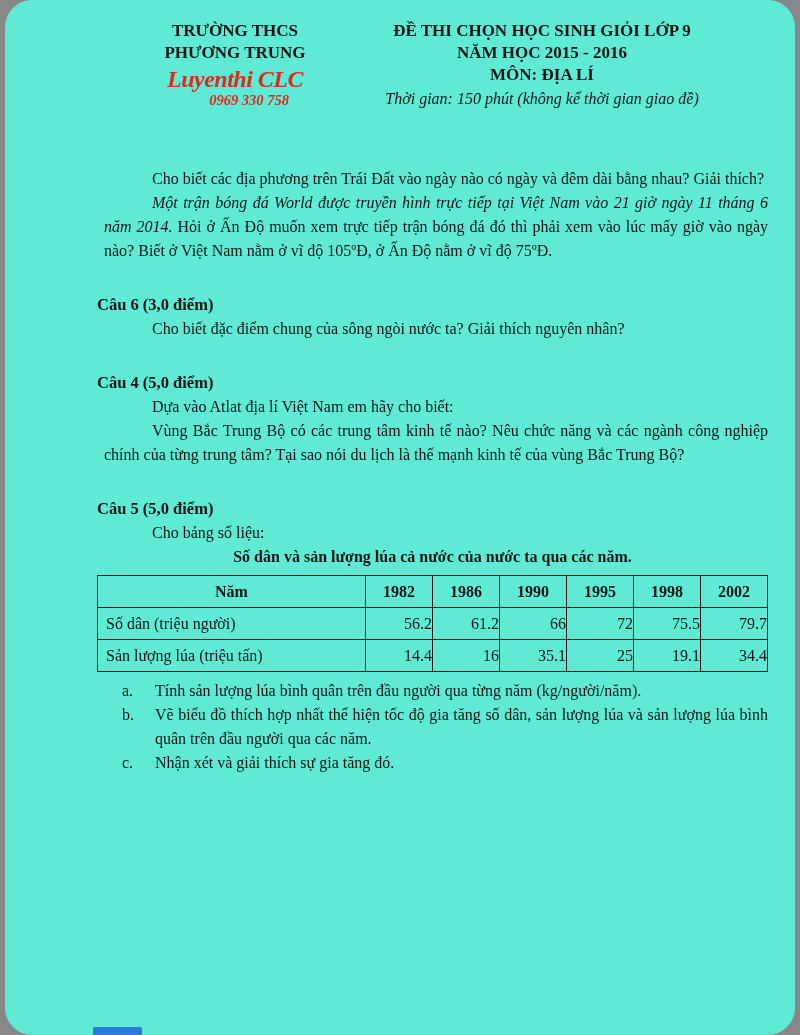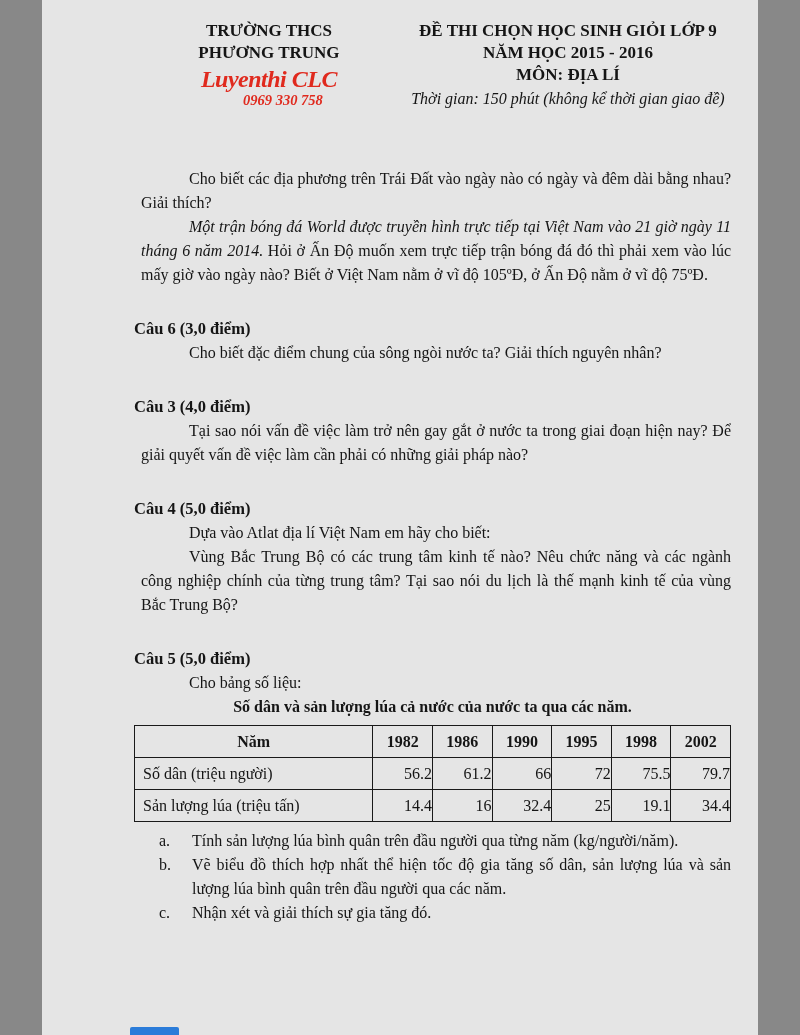--- a/index.html
+++ b/index.html
@@ -1,21 +1,22 @@
 <!DOCTYPE html>
 <html><head>
 <meta charset="utf-8">
 <style>
   * { margin:0; padding:0; box-sizing:border-box; }
   body { background:#888; }
   .page {
-    position:relative; width:716px; height:1035px; margin:0 auto;
-    background:#e5e5e5; color:#151515;
+    position:relative; width:790px; height:1035px; margin:0 auto;
+    background:#5eead4; color:#151515;
     font-family:"Liberation Serif","DejaVu Serif",serif;
     overflow:hidden;
+    border-radius:27px;
   }
   
   .header { display:flex; padding-top:20px; }
   .header-left { width:240px; margin-left:110px; text-align:center; }
   .school-line { font-weight:bold; font-size:17px; line-height:22px; }
   .logo-text {
     color:#e02a1e; font-weight:bold; font-style:italic;
     font-size:24px; line-height:26px; letter-spacing:-0.5px; margin-top:2px;
   }
   .logo-phone {
@@ -76,24 +77,20 @@
     <div class="q first">
       <div class="para">Cho biết các địa phương trên Trái Đất vào ngày nào có ngày và đêm dài bằng nhau? Giải thích?</div>
       <div class="para"><i>Một trận bóng đá World được truyền hình trực tiếp tại Việt Nam vào 21 giờ ngày 11 tháng 6 năm 2014.</i><span> Hỏi ở Ấn Độ muốn xem trực tiếp trận bóng đá đó thì phải xem vào lúc mấy giờ vào ngày nào? Biết ở Việt Nam nằm ở vĩ độ 105ºĐ, ở Ấn Độ nằm ở vĩ độ 75ºĐ.</span></div>
     </div>
 
     <div class="q">
       <div class="q-heading">Câu 6 (3,0 điểm)</div>
       <div class="para">Cho biết đặc điểm chung của sông ngòi nước ta? Giải thích nguyên nhân?</div>
     </div>
 
-    <div class="q">
-      <div class="q-heading">Câu 3 (4,0 điểm)</div>
-      <div class="para">Tại sao nói vấn đề việc làm trở nên gay gắt ở nước ta trong giai đoạn hiện nay? Để giải quyết vấn đề việc làm cần phải có những giải pháp nào?</div>
-    </div>
 
     <div class="q">
       <div class="q-heading">Câu 4 (5,0 điểm)</div>
       <div class="para">Dựa vào Atlat địa lí Việt Nam em hãy cho biết:</div>
       <div class="para">Vùng Bắc Trung Bộ có các trung tâm kinh tế nào? Nêu chức năng và các ngành công nghiệp chính của từng trung tâm? Tại sao nói du lịch là thế mạnh kinh tế của vùng Bắc Trung Bộ?</div>
     </div>
 
     <div class="q">
       <div class="q-heading">Câu 5 (5,0 điểm)</div>
       <div class="para">Cho bảng số liệu:</div>
@@ -125,21 +122,21 @@
           <td>61.2</td>
           <td>66</td>
           <td>72</td>
           <td>75.5</td>
           <td>79.7</td>
         </tr>
         <tr>
           <td class="rowlabel">Sản lượng lúa (triệu tấn)</td>
           <td>14.4</td>
           <td>16</td>
-          <td>32.4</td>
+          <td>35.1</td>
           <td>25</td>
           <td>19.1</td>
           <td>34.4</td>
         </tr>
       </tbody>
         </table>
 
       <div class="tasks">
         <div class="task">
           <span class="task-marker">a.</span>

